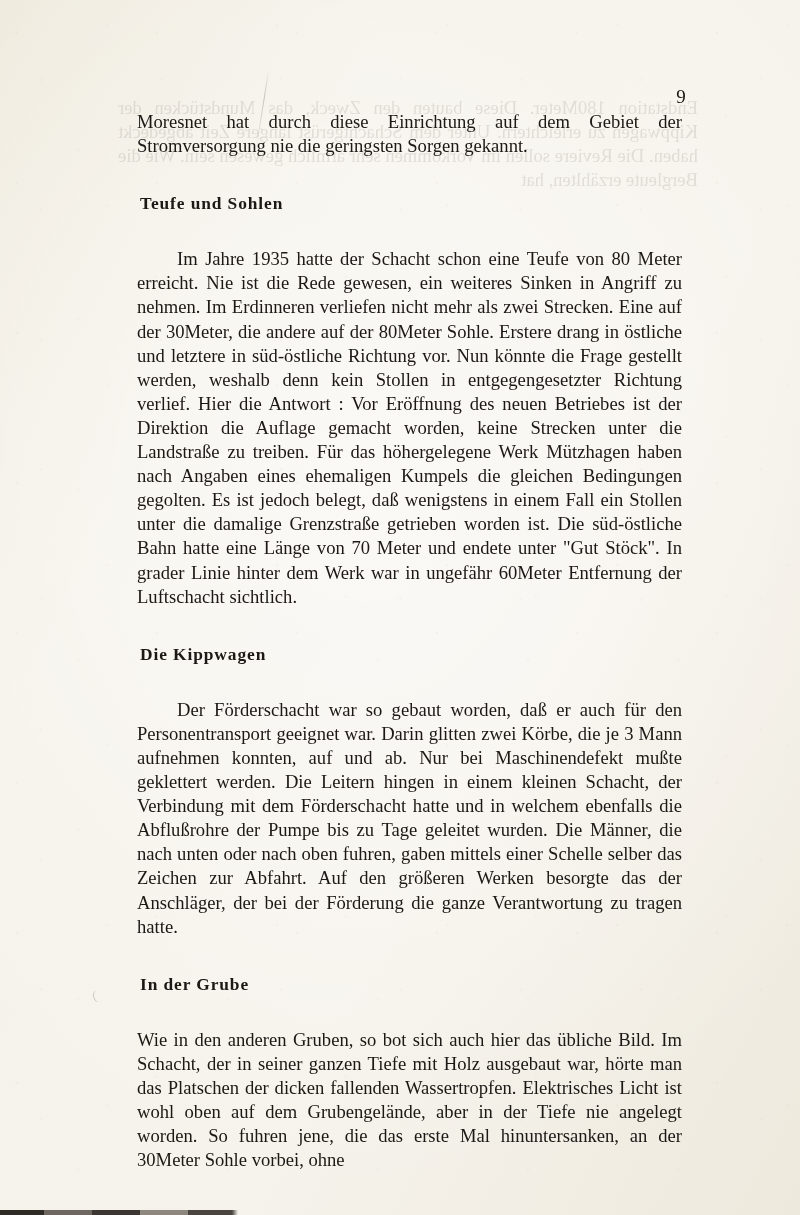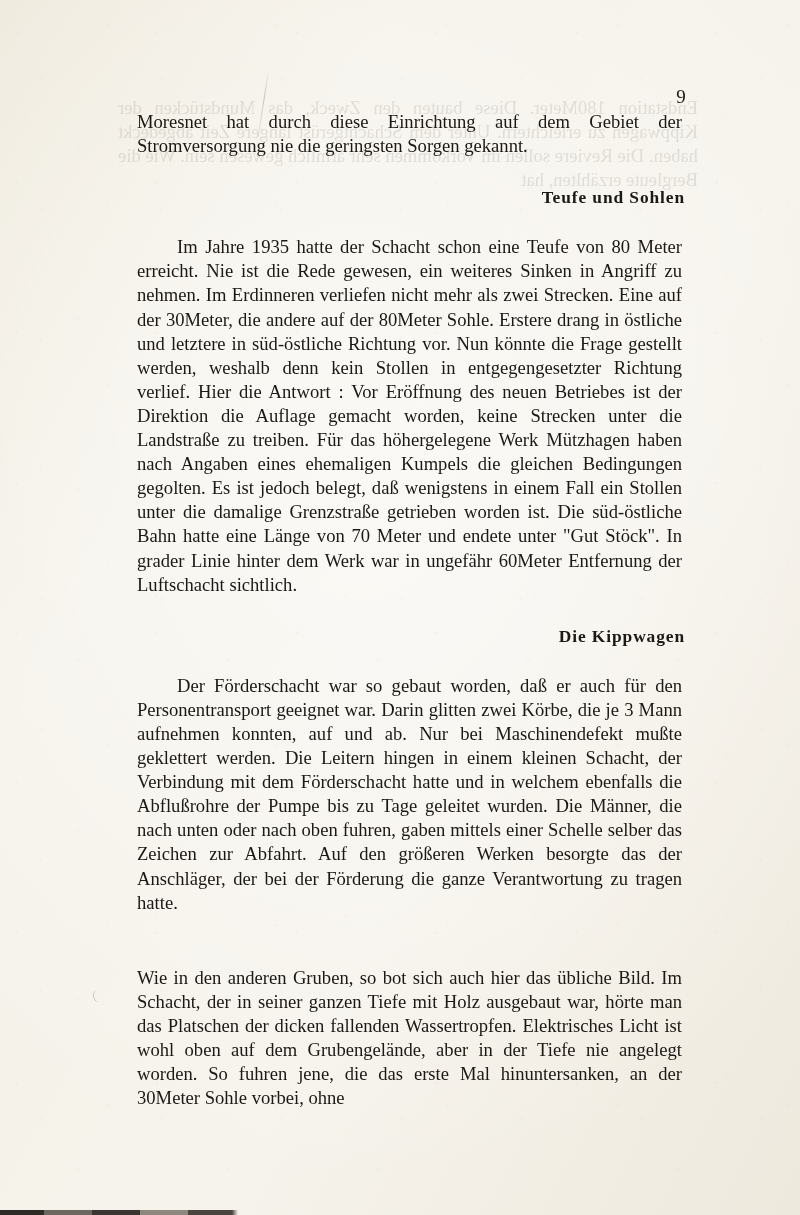--- a/index.html
+++ b/index.html
@@ -89,24 +89,24 @@
   }
 
   .para {
     margin: 4px;
     text-indent: 40px;
     text-align: justify;
   }
   .para.no-indent { text-indent: 0; }
 
   .heading {
-    margin: 1px;
+    margin: 7px;
     font-size: 17.4px;
     font-weight: bold;
-    text-align: right;
+    text-align: left;
     letter-spacing: 0.9px;
     text-indent: 0;
   }
 
   .gap-before-heading { height: 22px; }
   .gap-after-heading  { height: 21px; }
 
   
   .scan-edge {
     position: absolute;
@@ -174,20 +174,21 @@
 
       <p class="para">Im Jahre 1935 hatte der Schacht schon eine Teufe von 80 Meter erreicht. Nie ist die Rede gewesen, ein weiteres Sinken in Angriff zu nehmen. Im Erdinneren verliefen nicht mehr als zwei Strecken. Eine auf der 30Meter, die andere auf der 80Meter Sohle. Erstere drang in östliche und letztere in süd-östliche Richtung vor. Nun könnte die Frage gestellt werden, weshalb denn kein Stollen in entgegengesetzter Richtung verlief. Hier die Antwort : Vor Eröffnung des neuen Betriebes ist der Direktion die Auflage gemacht worden, keine Strecken unter die Landstraße zu treiben. Für das höhergelegene Werk Mützhagen haben nach Angaben eines ehemaligen Kumpels die gleichen Bedingungen gegolten. Es ist jedoch belegt, daß wenigstens in einem Fall ein Stollen unter die damalige Grenzstraße getrieben worden ist. Die süd-östliche Bahn hatte eine Länge von 70 Meter und endete unter "Gut Stöck". In grader Linie hinter dem Werk war in ungefähr 60Meter Entfernung der Luftschacht sichtlich.</p>
 
       <div class="gap-before-heading"></div>
       <p class="heading">Die Kippwagen</p>
       <div class="gap-after-heading"></div>
 
       <p class="para">Der Förderschacht war so gebaut worden, daß er auch für den Personentransport geeignet war. Darin glitten zwei Körbe, die je 3 Mann aufnehmen konnten, auf und ab. Nur bei Maschinendefekt mußte geklettert werden. Die Leitern hingen in einem kleinen Schacht, der Verbindung mit dem Förderschacht hatte und in welchem ebenfalls die Abflußrohre der Pumpe bis zu Tage geleitet wurden. Die Männer, die nach unten oder nach oben fuhren, gaben mittels einer Schelle selber das Zeichen zur Abfahrt. Auf den größeren Werken besorgte das der Anschläger, der bei der Förderung die ganze Verantwortung zu tragen hatte.</p>
 
       <div class="gap-before-heading"></div>
+      <p class="heading">In der Grube</p>
       <div class="gap-after-heading"></div>
 
       <p class="para no-indent">Wie in den anderen Gruben, so bot sich auch hier das übliche Bild. Im Schacht, der in seiner ganzen Tiefe mit Holz ausgebaut war, hörte man das Platschen der dicken fallenden Wassertropfen. Elektrisches Licht ist wohl oben auf dem Grubengelände, aber in der Tiefe nie angelegt worden. So fuhren jene, die das erste Mal hinuntersanken, an der 30Meter Sohle vorbei, ohne</p>
 
     </div>
   </div>
 
   <div class="scan-edge"></div>
 </div>
 

